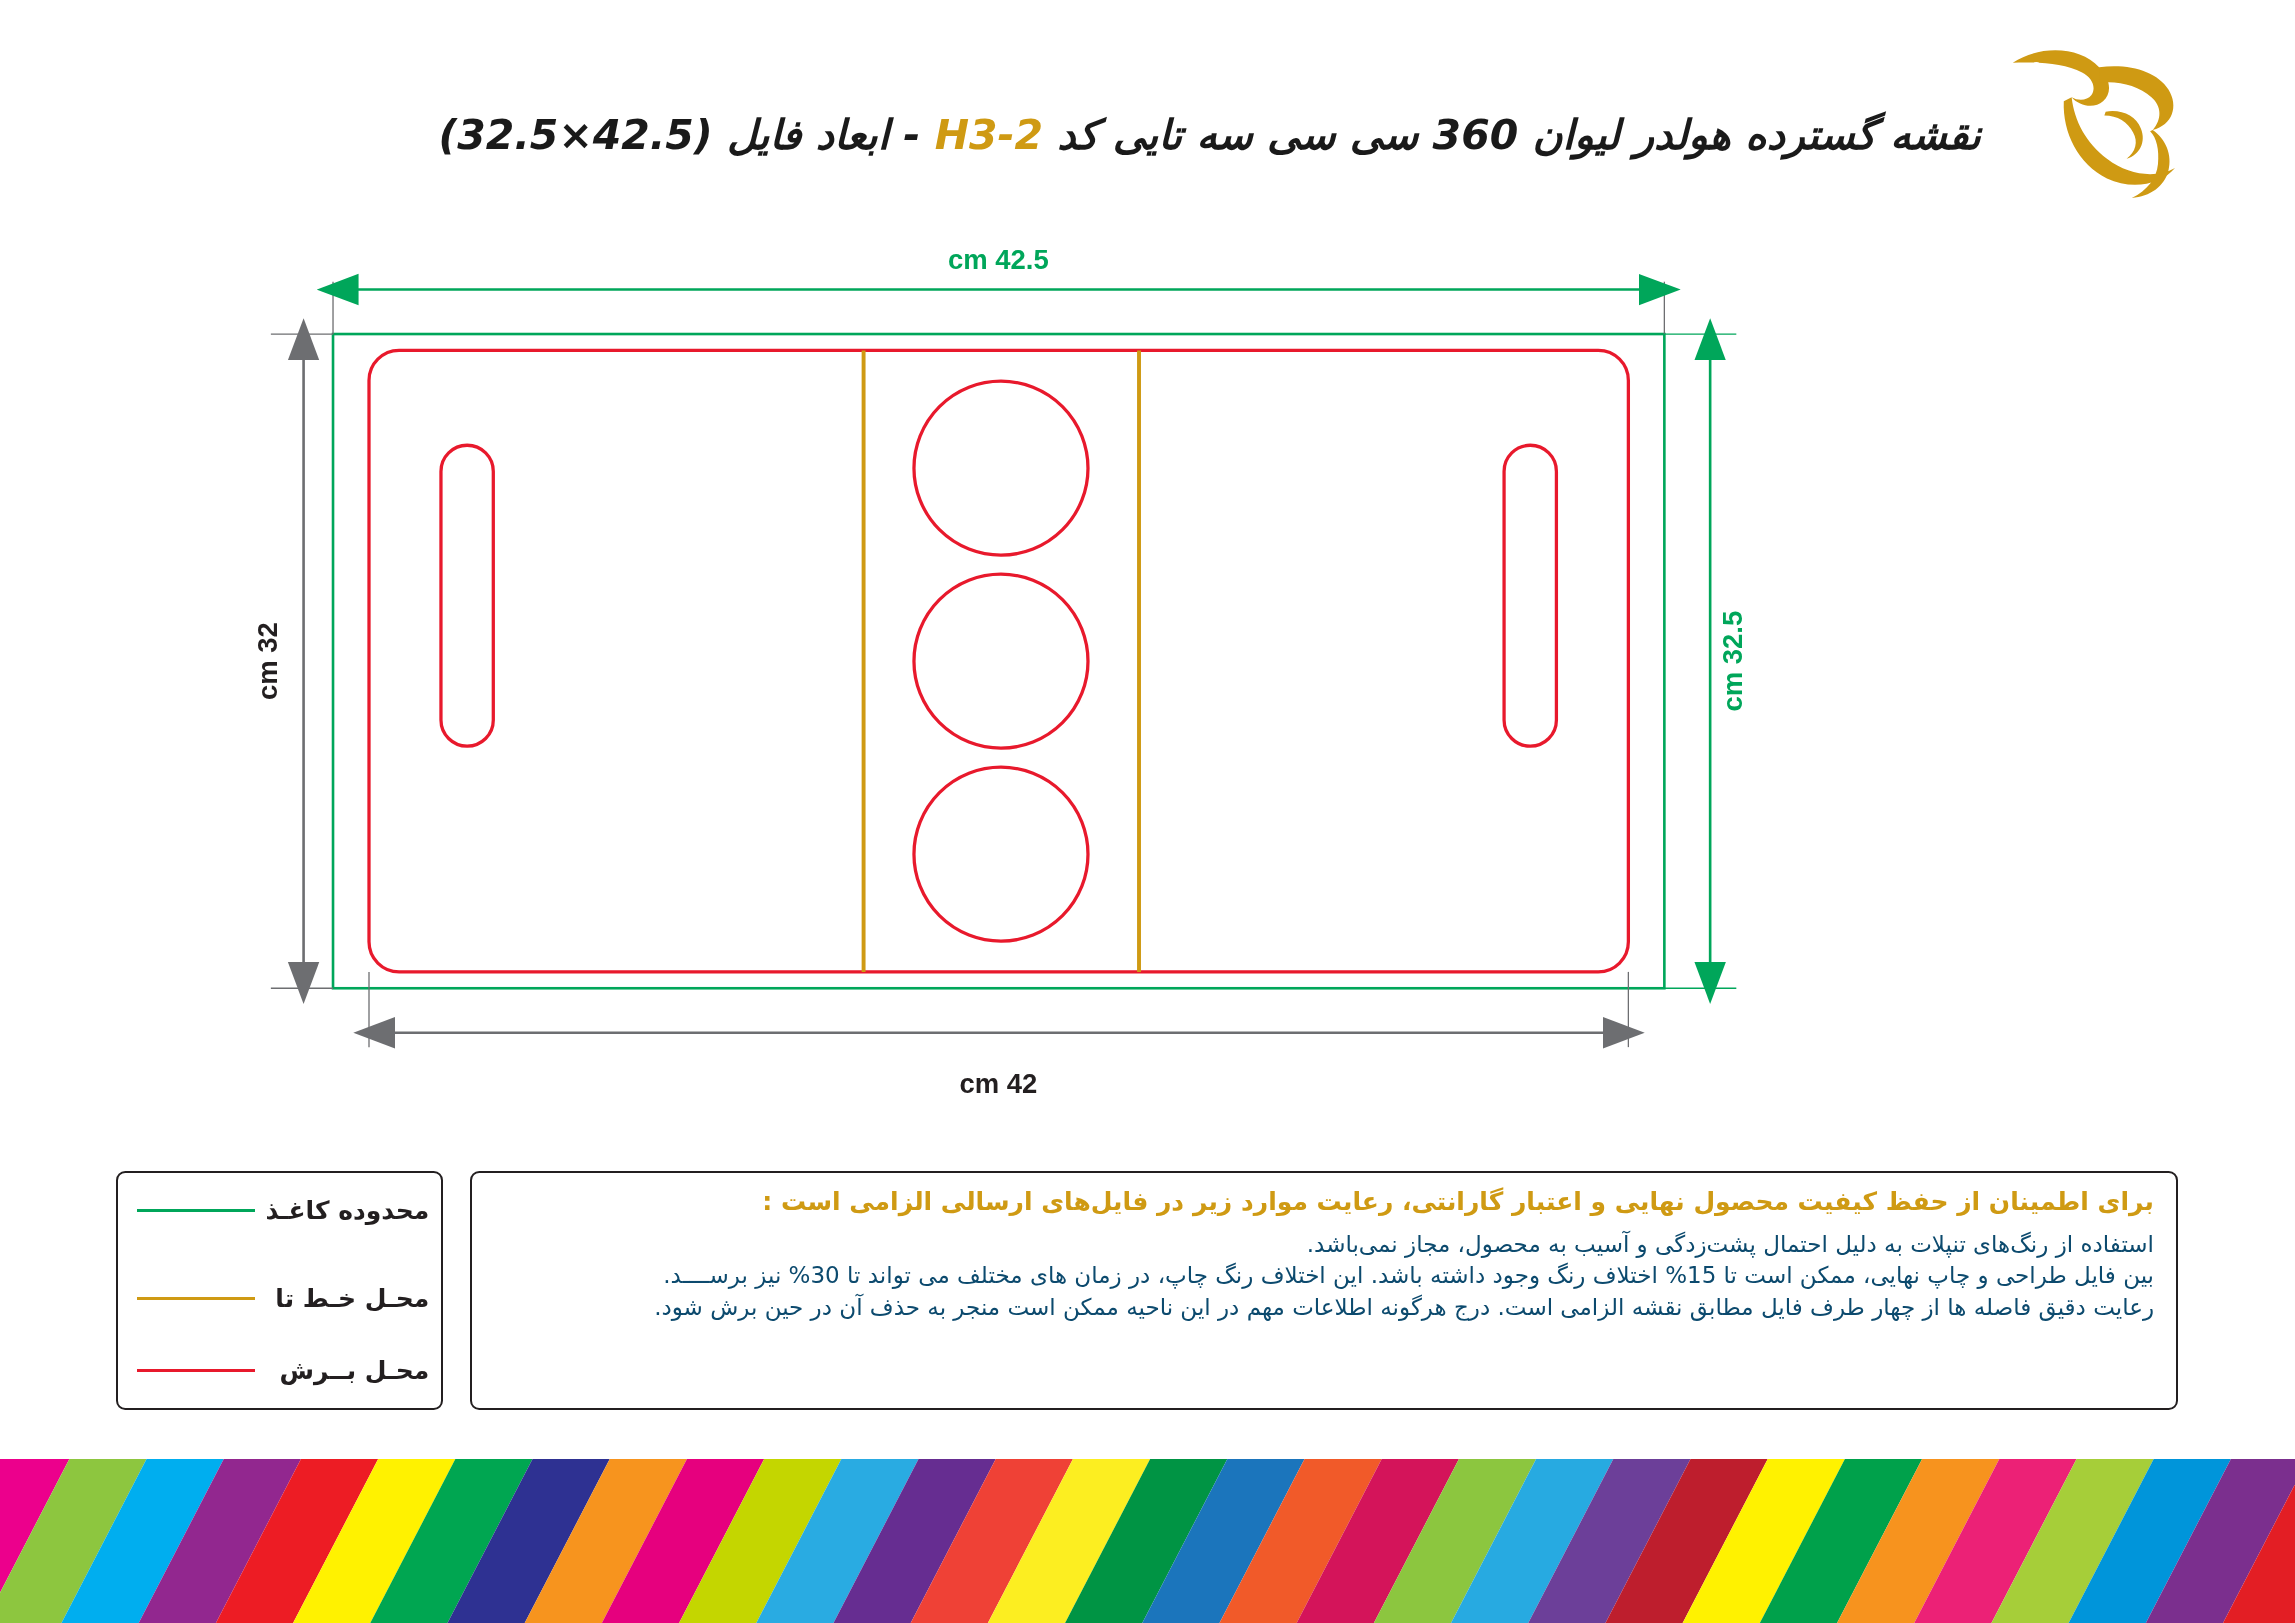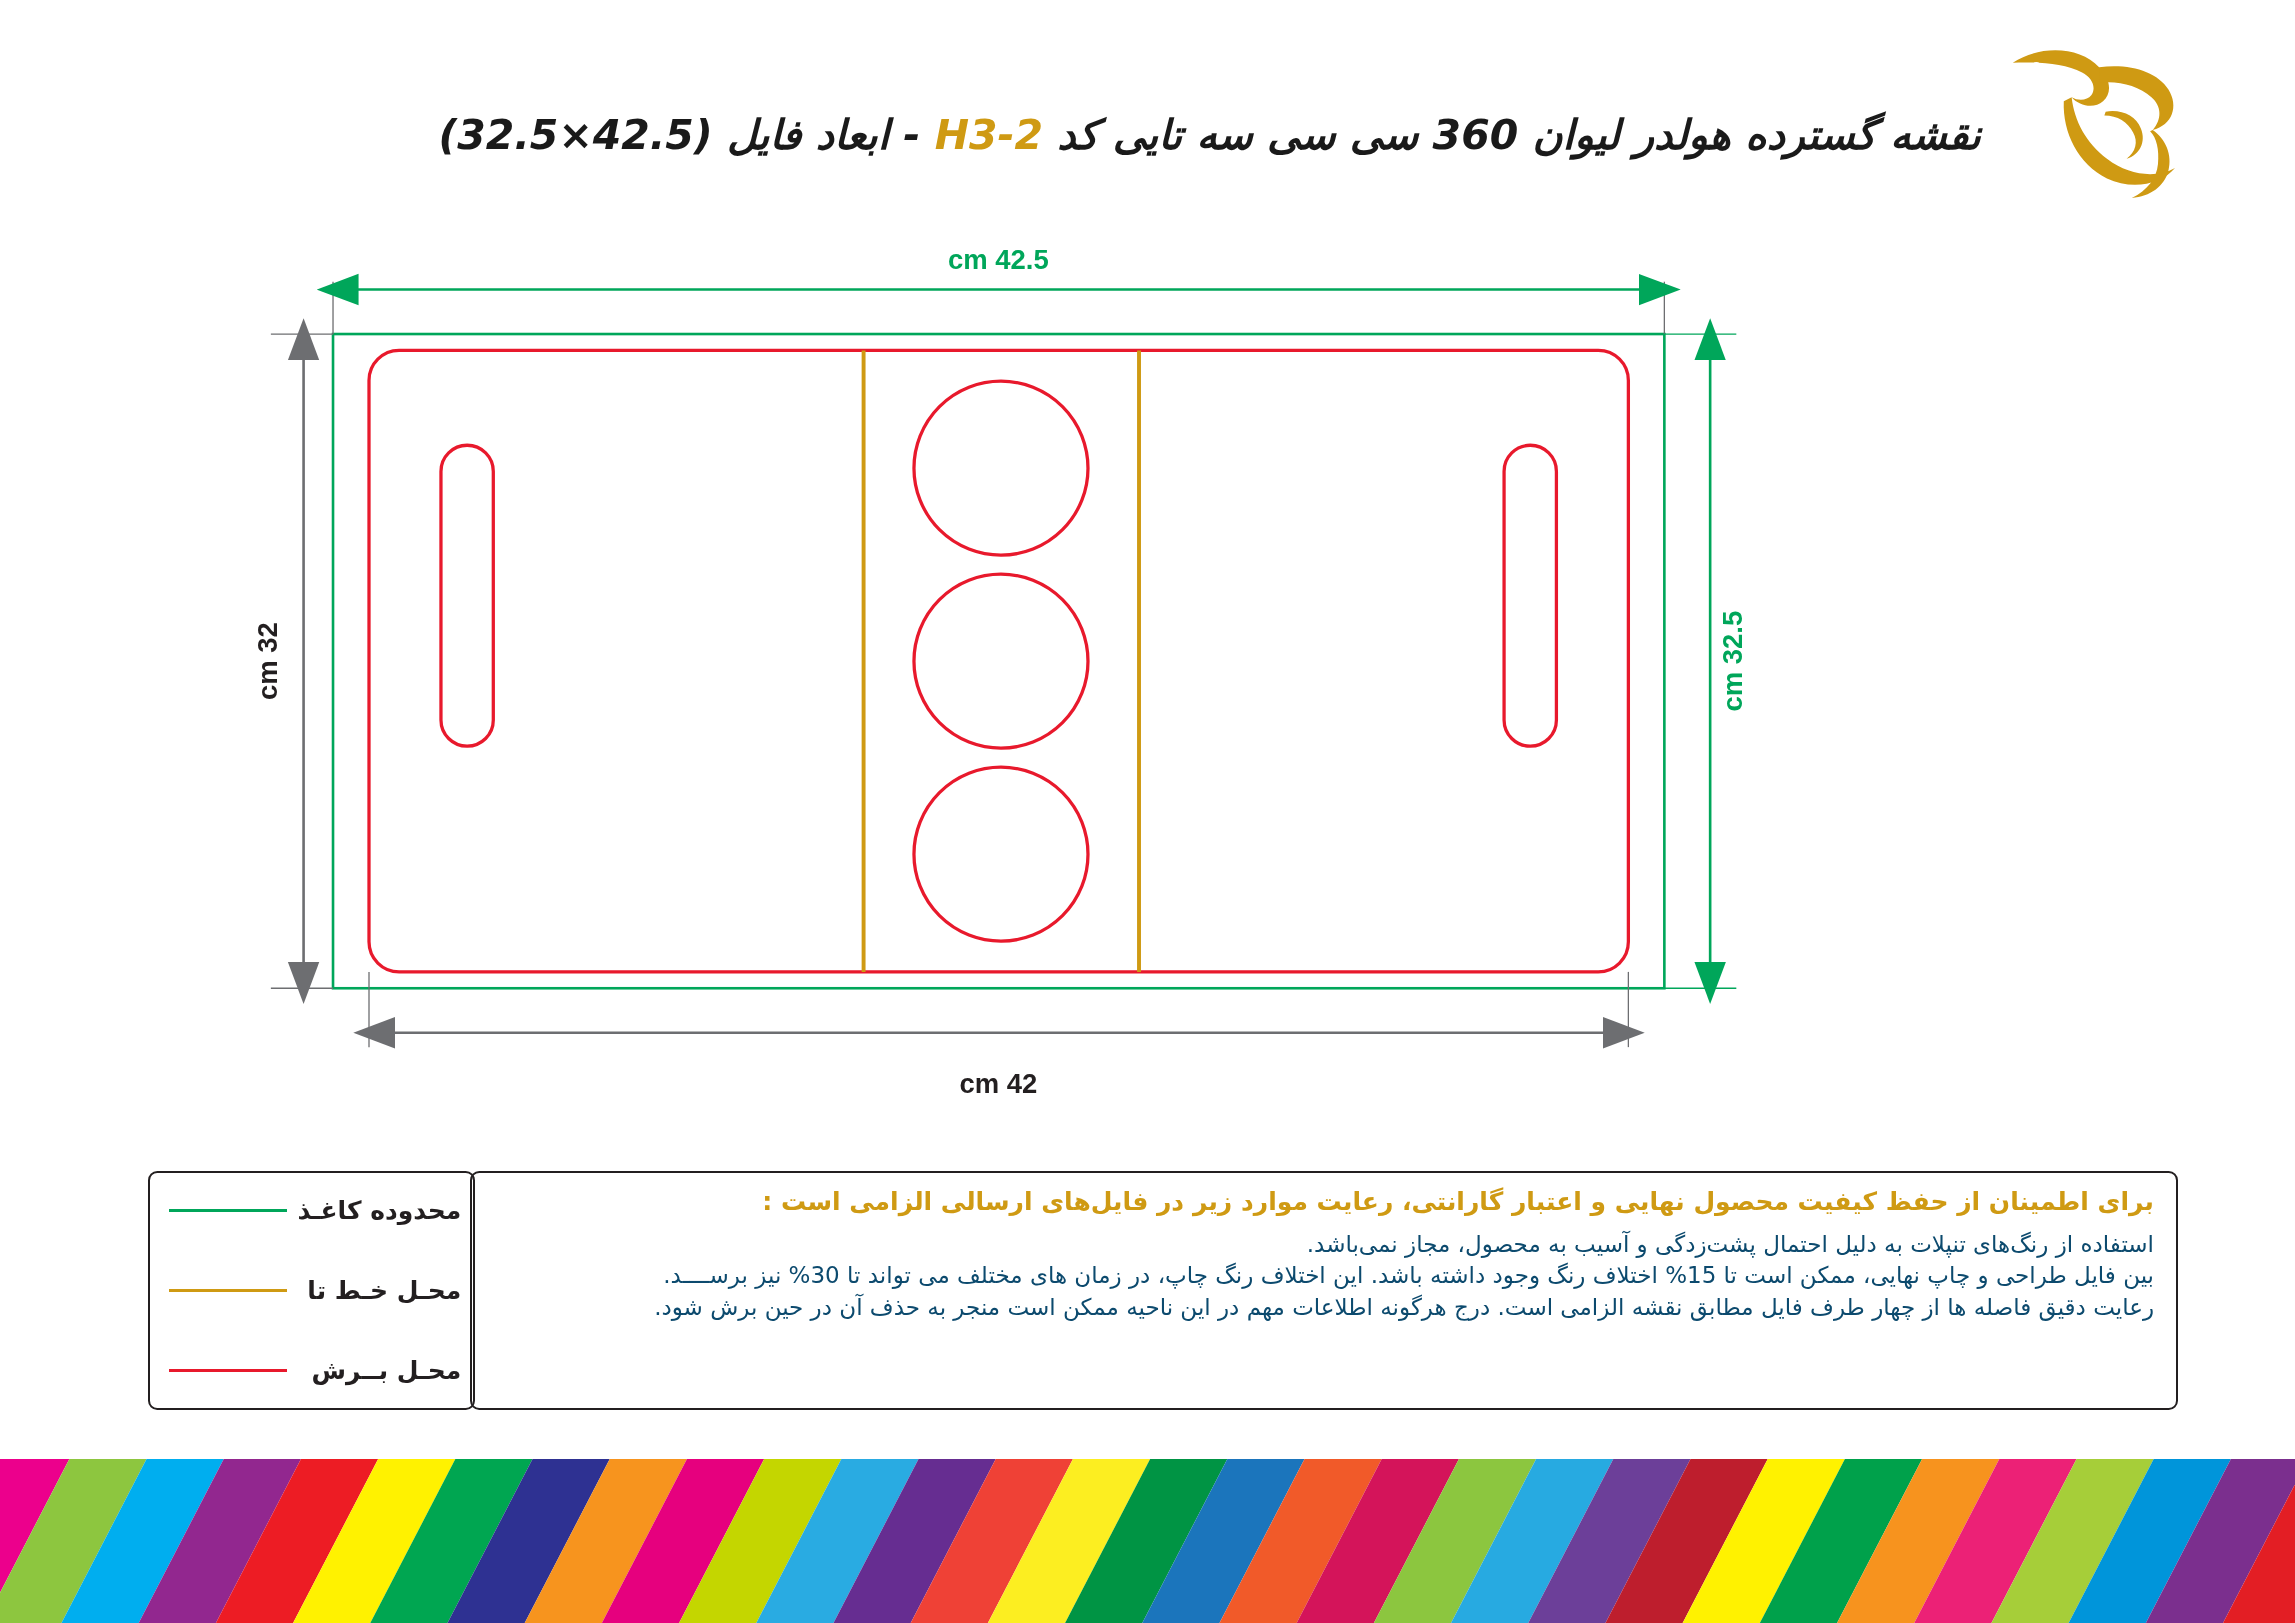--- a/index.html
+++ b/index.html
@@ -55,21 +55,20 @@
   
   #legend {
     position: absolute;
     left: 116px;
     top: 1171px;
     width: 327px;
     height: 239px;
     border: 2px solid #231f20;
     border-radius: 9.2px;
     box-sizing: border-box;
-    margin-left: 32px;
   }
   .legend-row {
     position: absolute;
     right: 11.8px;
     width: 304px;
     height: 39px;
     display: flex;
     flex-direction: row;
     align-items: center;
     justify-content: flex-start;
@@ -201,21 +200,21 @@
     <line x1="2880" y1="188" x2="2880" y2="1172" stroke="#00a65a" stroke-width="4" marker-start="url(#arrGs)" marker-end="url(#arrG)"></line>
     <text x="2928" y="680" fill="#00a65a" font-size="42" font-weight="bold" text-anchor="middle" transform="rotate(-90 2928 680)" font-family="Liberation Sans, DejaVu Sans, sans-serif">32.5 cm</text>
   </svg>
 </div>
 
 <div id="legend">
   <div class="legend-row" style="top:18.3px;">
     <span class="legend-label">محدوده کاغـذ</span>
     <span class="legend-swatch" style="background:#00a65a;"></span>
   </div>
-  <div class="legend-row" style="top:98px;">
+  <div class="legend-row" style="top:106px;">
     <span class="legend-label">محـل خـط تا</span>
     <span class="legend-swatch" style="background:#cf9a13;"></span>
   </div>
   <div class="legend-row" style="top:178px;">
     <span class="legend-label">محـل بــرش</span>
     <span class="legend-swatch" style="background:#e8192c;"></span>
   </div>
 </div>
 
 <div id="notes">

